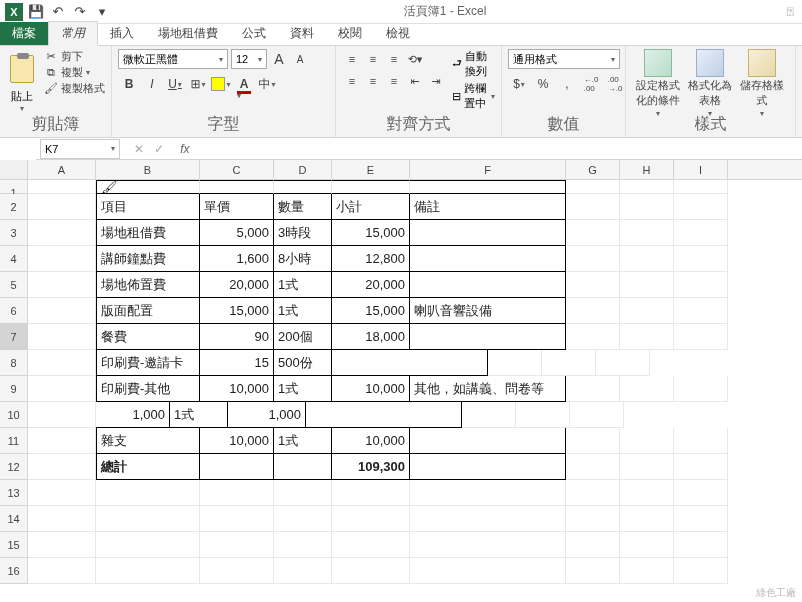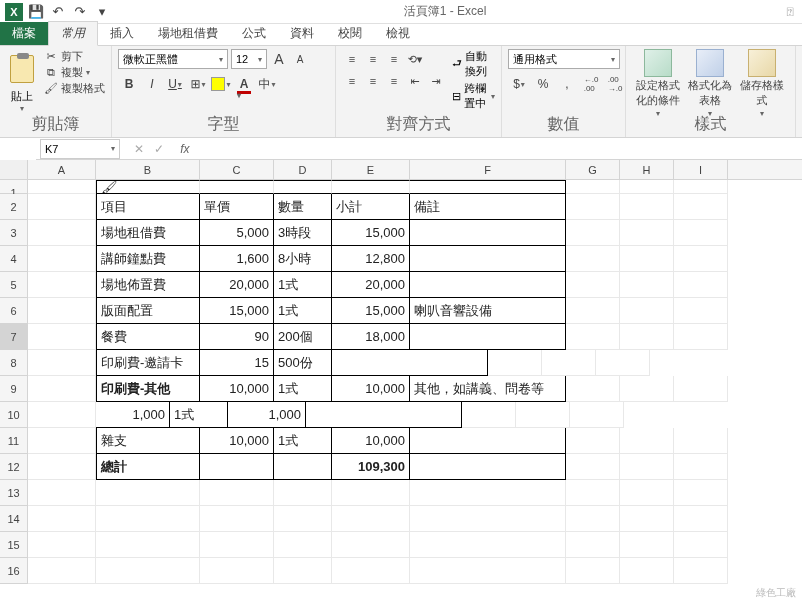--- a/index.html
+++ b/index.html
@@ -367,21 +367,21 @@
         <div class="cell num ibr ibb" style="width: 74px;">15</div>
         <div class="cell ibr ibb" style="width: 58px;">500份</div>
         <div class="cell bdr-r ibb" style="width: 156px;"></div>
         <div class="cell " style="width: 54px;"></div>
         <div class="cell " style="width: 54px;"></div>
         <div class="cell " style="width: 54px;"></div>
       </div>
       <div class="row">
         <div class="rh">9</div>
         <div class="cell " style="width: 68px;"></div>
-        <div class="cell bdr-l ibr ibb" style="width: 104px; font-weight: bold;">印刷費-其他</div>
+        <div class="cell bdr-l ibr ibb" style="width: 104px;">印刷費-其他</div>
         <div class="cell num ibr ibb" style="width: 74px;">10,000</div>
         <div class="cell ibr ibb" style="width: 58px;">1式</div>
         <div class="cell num ibr ibb" style="width: 78px;">10,000</div>
         <div class="cell bdr-r ibb" style="width: 156px;">其他，如講義、問卷等</div>
         <div class="cell " style="width: 54px;"></div>
         <div class="cell " style="width: 54px;"></div>
         <div class="cell " style="width: 54px;"></div>
       </div>
       <div class="row">
         <div class="rh">10</div>

